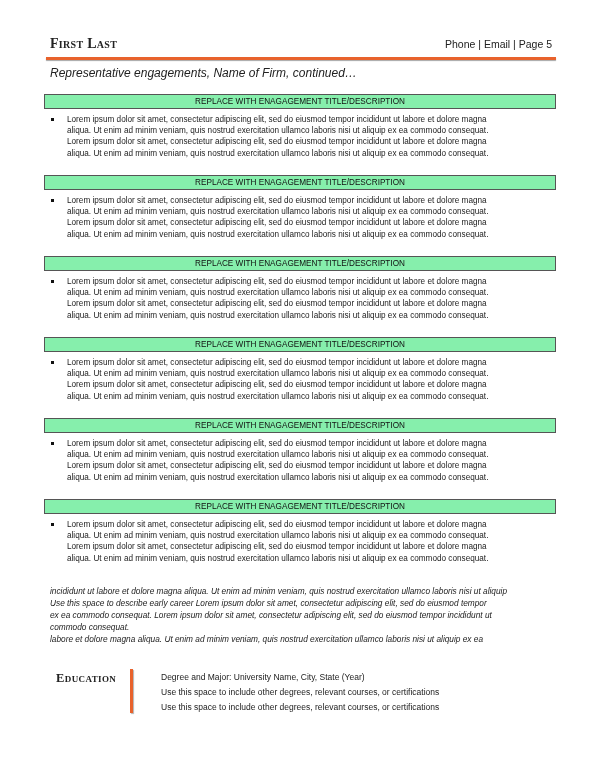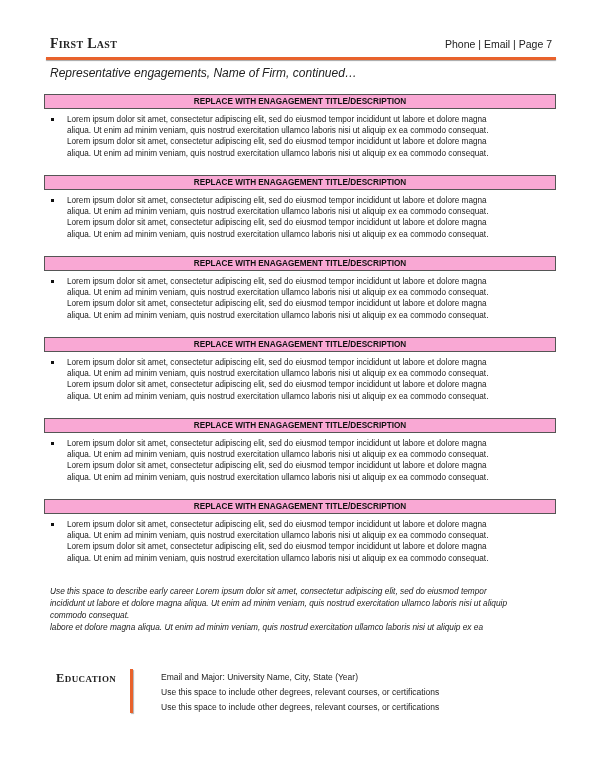--- a/index.html
+++ b/index.html
@@ -3,37 +3,37 @@
 <meta charset="utf-8">
 <style>
   html,body{margin:0;padding:0;background:#fff;}
   body{width:600px;height:776px;position:relative;overflow:hidden;font-family:"Liberation Sans",sans-serif;color:#1a1a1a;}
   .header{position:absolute;left:50px;top:36px;width:502px;height:20px;}
   .name{position:absolute;left:0;top:0;font-family:"Liberation Serif",serif;font-weight:bold;font-size:14px;font-variant:small-caps;letter-spacing:0.3px;color:#222;text-align:right;}
   .contact{position:absolute;right:0;top:2px;font-size:10.5px;color:#222;}
   .rule{position:absolute;left:46px;top:57px;width:510px;height:3px;background:#e8622c;box-shadow:0 1px 1px rgba(0,0,0,0.35);}
   .subhead{position:absolute;left:50px;top:66px;font-style:italic;font-size:12px;color:#222;}
   .block{position:absolute;left:44px;width:512px;}
-  .bar{height:13px;border:1px solid #555;background:#f9a8d4;text-align:center;font-weight:bold;font-size:8.2px;line-height:13px;color:#111;}
+  .bar{height:13px;border:1px solid #555;background:#86efac;text-align:center;font-weight:normal;font-size:8.2px;line-height:13px;color:#111;}
   .item{position:relative;margin-top:5px;padding-left:23px;font-size:8.2px;line-height:11.2px;color:#222;}
   .bullet{position:absolute;left:7px;top:4px;width:3px;height:3px;background:#111;}
   .item p{margin:0;white-space:nowrap;}
   .para{position:absolute;left:50px;top:585px;width:500px;font-style:italic;font-size:8.3px;line-height:12px;color:#222;}
   .para p{margin:0;white-space:nowrap;}
   .edu-title{position:absolute;left:56px;top:671px;font-family:"Liberation Serif",serif;font-weight:bold;font-size:12.5px;font-variant:small-caps;letter-spacing:0.4px;color:#222;text-align:right;}
   .edu-bar{position:absolute;left:130px;top:669px;width:3px;height:44px;background:#e8622c;box-shadow:1px 1px 1px rgba(0,0,0,0.3);}
   .edu-lines{position:absolute;left:161px;top:670px;font-size:8.5px;line-height:15px;color:#222;}
   .edu-lines div{white-space:nowrap;}
 </style>
 </head>
 <body>
 
 <div class="header">
   <div class="name">First Last</div>
-  <div class="contact">Phone |  Email  |  Page 7</div>
+  <div class="contact">Phone |  Email  |  Page 5</div>
 </div>
 <div class="rule"></div>
 <div class="subhead">Representative engagements, Name of Firm, continued…</div>
 
 <div id="engagements">
     <div class="block" style="top: 94px;">
       <div class="bar">REPLACE WITH ENAGAGEMENT TITLE/DESCRIPTION</div>
       <div class="item">
         <span class="bullet"></span>
         <p>Lorem ipsum dolor sit amet, consectetur adipiscing elit, sed do eiusmod tempor incididunt ut labore et dolore magna</p>
@@ -88,25 +88,26 @@
         <span class="bullet"></span>
         <p>Lorem ipsum dolor sit amet, consectetur adipiscing elit, sed do eiusmod tempor incididunt ut labore et dolore magna</p>
         <p>aliqua. Ut enim ad minim veniam, quis nostrud exercitation ullamco laboris nisi ut aliquip ex ea commodo consequat.</p>
         <p>Lorem ipsum dolor sit amet, consectetur adipiscing elit, sed do eiusmod tempor incididunt ut labore et dolore magna</p>
         <p>aliqua. Ut enim ad minim veniam, quis nostrud exercitation ullamco laboris nisi ut aliquip ex ea commodo consequat.</p>
       </div>
     </div>
   </div>
 
 <div class="para">
+  <p>incididunt ut labore et dolore magna aliqua. Ut enim ad minim veniam, quis nostrud exercitation ullamco laboris nisi ut aliquip</p>
   <p>Use this space to describe early career Lorem ipsum dolor sit amet, consectetur adipiscing elit, sed do eiusmod tempor</p>
-  <p>incididunt ut labore et dolore magna aliqua. Ut enim ad minim veniam, quis nostrud exercitation ullamco laboris nisi ut aliquip</p>
+  <p>ex ea commodo consequat. Lorem ipsum dolor sit amet, consectetur adipiscing elit, sed do eiusmod tempor incididunt ut</p>
   <p>commodo consequat.</p>
   <p>labore et dolore magna aliqua. Ut enim ad minim veniam, quis nostrud exercitation ullamco laboris nisi ut aliquip ex ea</p>
 </div>
 
 <div class="edu-title">Education</div>
 <div class="edu-bar"></div>
 <div class="edu-lines">
-  <div>Email and Major: University Name, City, State (Year)</div>
+  <div>Degree and Major: University Name, City, State (Year)</div>
   <div>Use this space to include other degrees, relevant courses, or certifications</div>
   <div>Use this space to include other degrees, relevant courses, or certifications</div>
 </div>
 
 </body></html>

